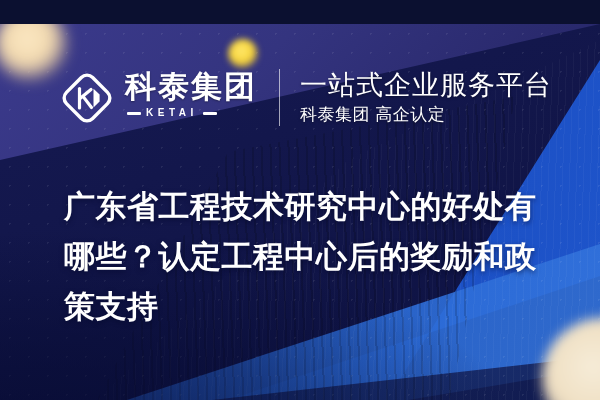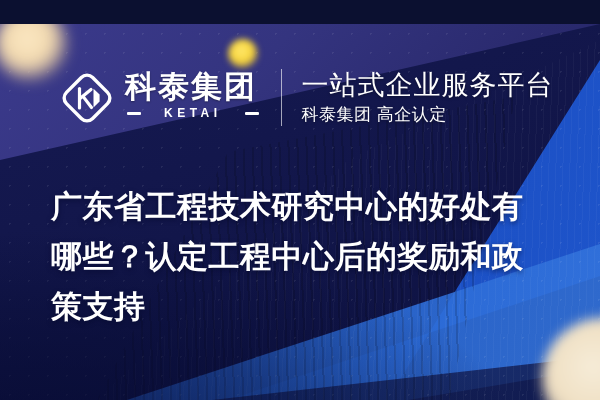--- a/index.html
+++ b/index.html
@@ -105,22 +105,22 @@
   }
   .brand{display:flex;align-items:flex-start;gap:9px;}
   .logo-mark{width:58px;height:58px;flex:0 0 58px;margin-top:1px;}
   .brand-text{display:flex;flex-direction:column;gap:1px;padding-top:2px;}
   .brand-cn{
     color:#ffffff;font-size:31px;line-height:34px;font-weight:700;
     letter-spacing:2px;white-space:nowrap;
     text-shadow:0 1px 2px rgba(0,0,0,.35);
   }
   .brand-en{
-    display:flex;align-items:center;gap:23px;
-    color:#ffffff;font-size:12px;line-height:16px;font-weight:700;
+    display:flex;align-items:center;gap:5px;
+    color:#ffffff;font-size:10px;line-height:16px;font-weight:700;
     letter-spacing:4.5px;white-space:nowrap;padding-left:2px;
   }
   .brand-en .dash{
     display:inline-block;width:14px;height:3px;background:#ffffff;border-radius:1px;
   }
 
   .divider{
     width:1px;height:57px;background:rgba(255,255,255,.62);
     margin:0 20px 0 22px;flex:0 0 1px;
   }
@@ -132,21 +132,21 @@
     text-shadow:0 1px 3px rgba(0,0,0,.4);
   }
   .tagline-sub{
     color:#ffffff;font-size:17px;line-height:21px;font-weight:400;
     letter-spacing:.5px;white-space:nowrap;
     text-shadow:0 1px 3px rgba(0,0,0,.4);
   }
 
   
   .headline{
-    position:absolute;left:51px;top:158px;width:486px;
+    position:absolute;left:64px;top:158px;width:486px;
     color:#ffffff;font-size:31px;line-height:50px;font-weight:700;
     letter-spacing:.5px;
     text-shadow:0 2px 5px rgba(4,8,40,.55);
   }
 </style>
 </head>
 <body>
 
 <div class="banner">
 

